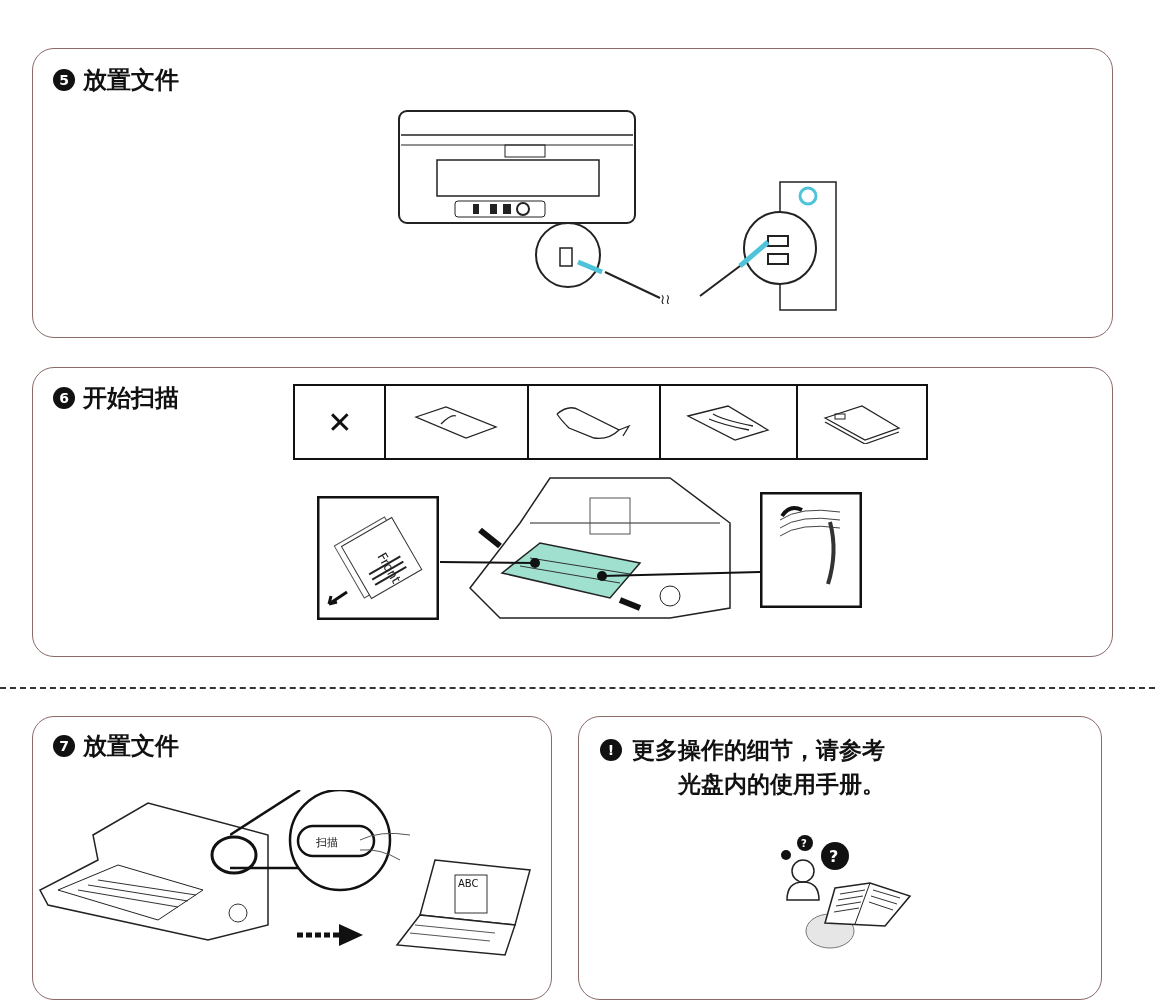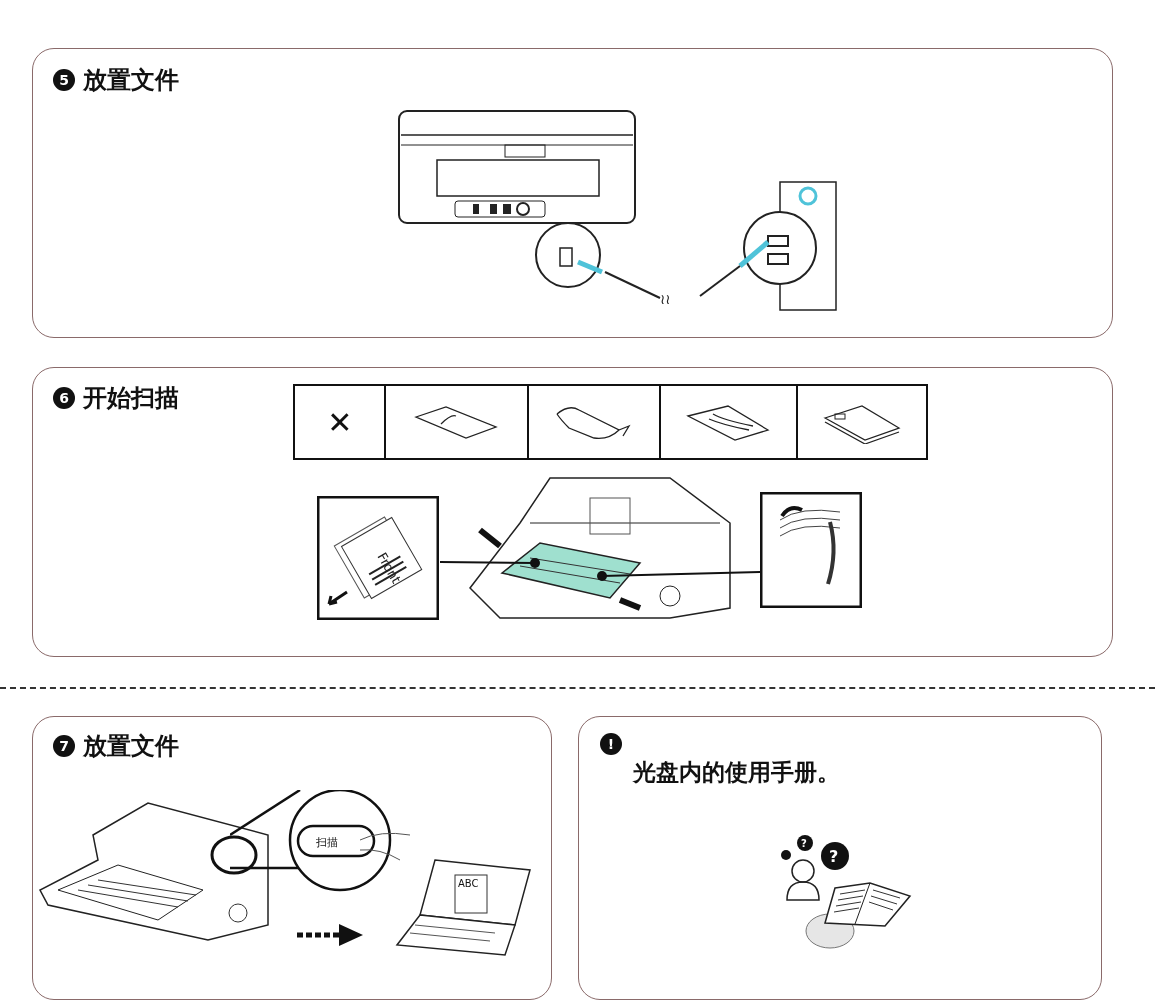--- a/index.html
+++ b/index.html
@@ -8,21 +8,21 @@
   .title { position:absolute; display:flex; align-items:center; gap:8px; font-weight:bold; font-size:24px; color:#111; }
   .num { width:22px; height:22px; border-radius:50%; background:#111; color:#fff; font-size:14px; display:flex; align-items:center; justify-content:center; font-weight:bold; }
   .art { position:absolute; }
   .divider { position:absolute; left:0; top:687px; width:1155px; border-top:2px dashed #333; }
   .table { position:absolute; left:293px; top:384px; width:635px; height:76px; display:flex; border:2px solid #111; box-sizing:border-box; }
   .cell { border-right:2px solid #111; box-sizing:border-box; display:flex; align-items:center; justify-content:center; }
   .cell:last-child { border-right:none; }
   .xmark { font-size:30px; font-weight:bold; }
   .note-title { position:absolute; left:600px; top:733px; font-weight:bold; font-size:23px; line-height:34px; }
   .note-title .row { display:flex; align-items:center; gap:10px; }
-  .note-title .indent { padding-left:33px; }
+  .note-title .indent { padding-left:33px;text-align:right; }
 </style>
 </head>
 <body>
 
 <div class="panel" style="left:32px;top:48px;width:1081px;height:290px;">
 </div>
 <div class="title" style="left:53px;top:64px;">
   <span class="num">5</span>
   <span>放置文件</span>
 </div>
@@ -153,20 +153,21 @@
   <rect x="60" y="20" width="32" height="38" fill="#fff" stroke="#333"></rect>
   <text x="63" y="32" font-size="10" fill="#111">ABC</text>
   <path d="M25 60 L120 70 L110 100 L2 90 Z" fill="#fff" stroke="#222" stroke-width="1.5"></path>
   <path d="M20 70 L100 78 M15 78 L95 86" stroke="#555"></path>
 </svg>
 
 <div class="panel" style="left:578px;top:716px;width:524px;height:284px;"></div>
 <div class="note-title">
   <div class="row">
     <span class="num">!</span>
+    <span>更多操作的细节，请参考</span>
   </div>
   <div class="indent">光盘内的使用手册。</div>
 </div>
 <svg class="art" style="left:775px;top:828px;" width="145" height="125" viewBox="0 0 145 125">
   <circle cx="11" cy="27" r="5" fill="#111"></circle>
   <circle cx="30" cy="15" r="8" fill="#111"></circle>
   <text x="26" y="19" font-size="10" fill="#fff" font-weight="bold">?</text>
   <circle cx="60" cy="28" r="14" fill="#111"></circle>
   <text x="54" y="34" font-size="16" fill="#fff" font-weight="bold">?</text>
   <circle cx="28" cy="43" r="11" fill="none" stroke="#222" stroke-width="1.5"></circle>

